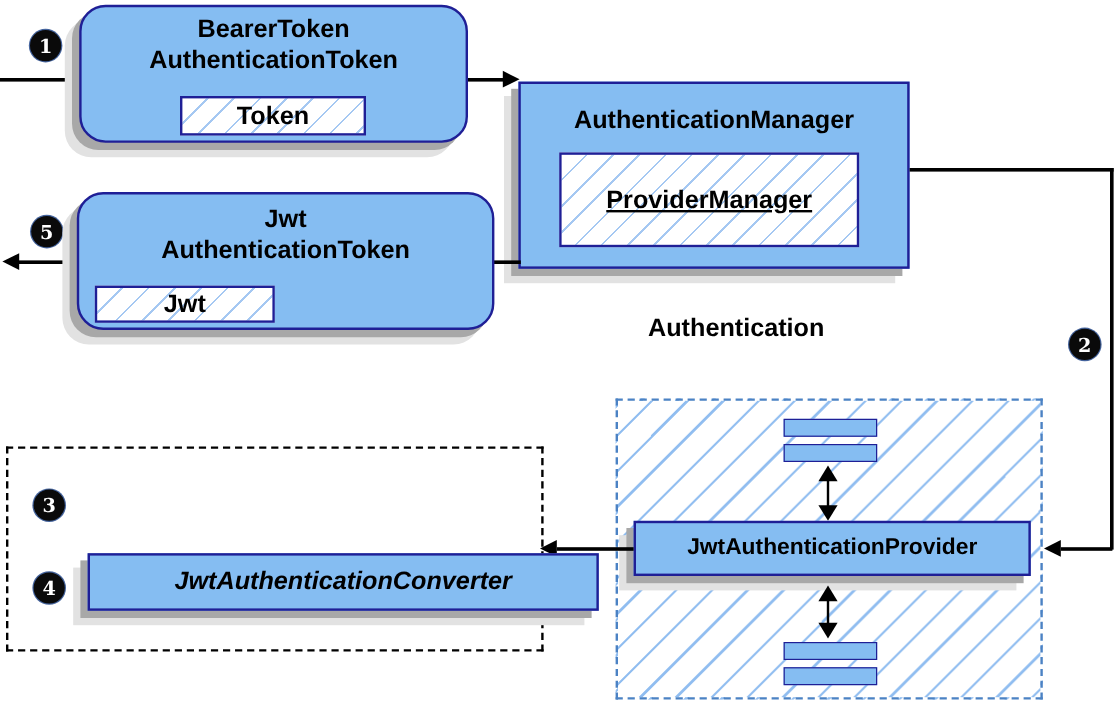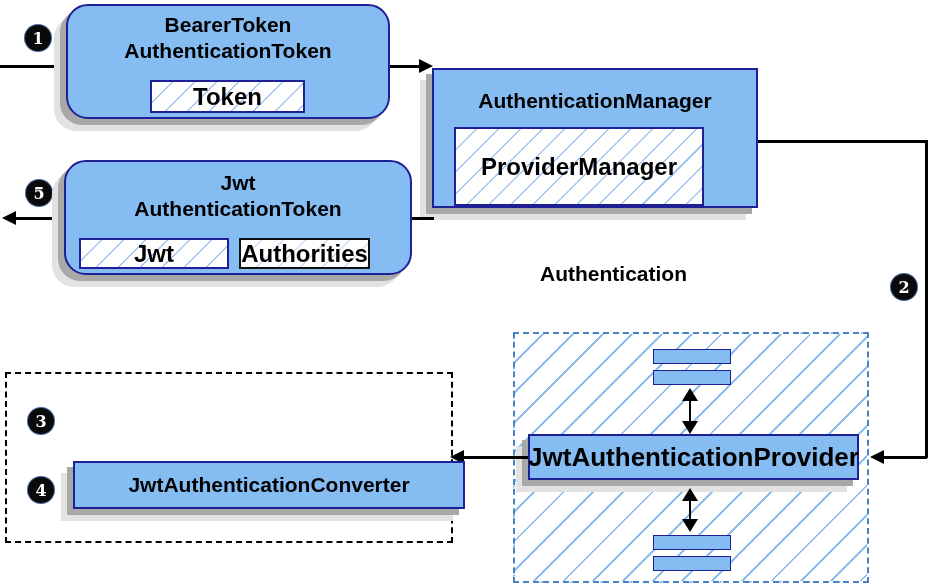--- a/index.html
+++ b/index.html
@@ -27,21 +27,21 @@
     text-align:center;
   }
   .rounded{border-radius:22px;}
   .node-title{font-size:21px;line-height:26px;}
   .center-flex{display:flex;align-items:center;justify-content:center;}
   .hatch{
     background:repeating-linear-gradient(135deg, rgba(255,255,255,0) 0 14px, var(--hatch-line) 14px 15.5px), #ffffff;
   }
   .field{
     position:absolute;border:2px solid var(--node-border);box-sizing:border-box;
-    font-size:24px;display:flex;align-items:center;justify-content:center;
+    font-size:21px;display:flex;align-items:center;justify-content:center;
   }
   .field.dark-border{border-color:#111111;}
   
   .hline,.vline{position:absolute;background:var(--arrow);}
   .hline{height:2.5px;}
   .vline{width:2.5px;}
   .tri{position:absolute;width:0;height:0;}
   .tri.right{border-top:7px solid transparent;border-bottom:7px solid transparent;border-left:14px solid var(--arrow);}
   .tri.left{border-top:7px solid transparent;border-bottom:7px solid transparent;border-right:14px solid var(--arrow);}
   
@@ -88,36 +88,35 @@
 
   <div class="node rounded" style="left:66px;top:4px;width:324px;height:115px;">
     <div class="node-title" style="margin-top:6px;">BearerToken</div>
     <div class="node-title">AuthenticationToken</div>
     <div class="field hatch" style="left:82px;top:74px;width:155px;height:33px;">Token</div>
   </div>
 
   <div class="hline" style="left:390px;top:65px;width:32px;"></div>
   <div class="tri right" style="left:419px;top:59px;"></div>
 
-  <div class="node" style="left:432px;top:68px;width:326px;height:140px;">
+  <div class="node" style="left:432px;top:68px;width:326px;height:156px;">
     <div class="node-title" style="margin-top:18px;">AuthenticationManager</div>
-    <div class="field hatch" style="left:20px;top:57px;width:250px;height:79px;">ProviderManager</div>
+    <div class="field hatch" style="left:32px;top:57px;width:250px;height:79px;text-decoration:underline;">ProviderManager</div>
   </div>
 
   <div class="hline" style="left:14px;top:217px;width:50px;"></div>
   <div class="tri left" style="left:2px;top:211px;"></div>
   <div class="badge" style="left:26px;top:180px;">5</div>
 
   <div class="hline" style="left:390px;top:217px;width:44px;"></div>
 
   <div class="node rounded" style="left:64px;top:160px;width:348px;height:115px;">
     <div class="node-title" style="margin-top:8px;">Jwt</div>
     <div class="node-title">AuthenticationToken</div>
     <div class="field hatch" style="left:13px;top:76px;width:150px;height:31px;">Jwt</div>
-    <div class="field dark-border" style="left:173px;top:76px;width:131px;height:31px;background:repeating-linear-gradient(135deg, rgba(255,255,255,0) 0 14px, #cde0f6 14px 15.5px), #ffffff;">Authorities</div>
   </div>
 
   <div class="hline" style="left:758px;top:140px;width:170px;"></div>
   <div class="vline" style="left:925px;top:140px;height:318px;"></div>
   <div class="hline" style="left:884px;top:456px;width:43px;"></div>
   <div class="tri left" style="left:870px;top:450px;"></div>
   <div class="badge" style="left:891px;top:274px;">2</div>
 
   <div class="group-label">
     <div>Authentication</div>
@@ -127,32 +126,32 @@
 
   <div class="bar" style="top:349px;"></div>
   <div class="bar" style="top:370px;"></div>
 
   <div class="varrow" style="left:682px;top:388px;height:46px;">
     <div class="tri-up"></div>
       <div class="shaft"></div>
       <div class="tri-down"></div>
   </div>
 
-  <div class="node center-flex" style="left:528px;top:434px;width:331px;height:46px;font-size:26px;">JwtAuthenticationProvider</div>
+  <div class="node center-flex" style="left:528px;top:434px;width:331px;height:46px;font-size:19px;">JwtAuthenticationProvider</div>
 
   <div class="varrow" style="left:682px;top:488px;height:44px;">
     <div class="tri-up"></div>
       <div class="shaft"></div>
       <div class="tri-down"></div>
   </div>
 
   <div class="bar" style="top:535px;"></div>
   <div class="bar" style="top:556px;"></div>
 
   <div class="hline" style="left:464px;top:456px;width:64px;"></div>
   <div class="tri left" style="left:450px;top:450px;"></div>
 
   <div class="decoder-box"></div>
   <div class="badge" style="left:28px;top:408px;">3</div>
   <div class="badge" style="left:28px;top:477px;">4</div>
-  <div class="node center-flex" style="left:73px;top:461px;width:392px;height:48px;font-size:21px;">JwtAuthenticationConverter</div>
+  <div class="node center-flex" style="left:73px;top:461px;width:426px;height:48px;font-size:21px;font-style:italic;">JwtAuthenticationConverter</div>
 
 </div>
 
 </body></html>

